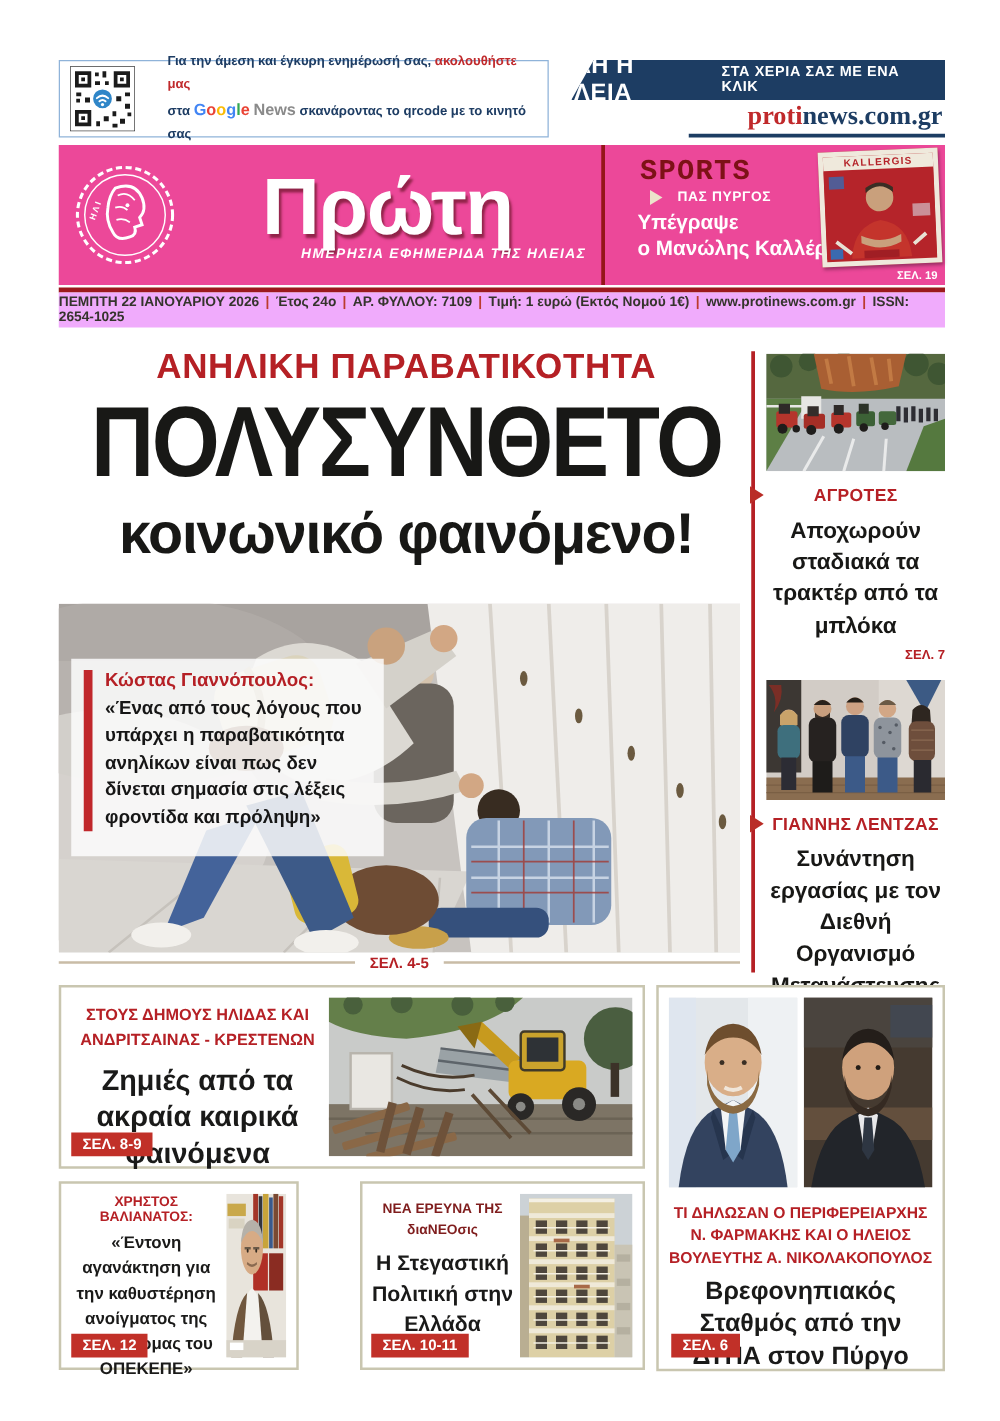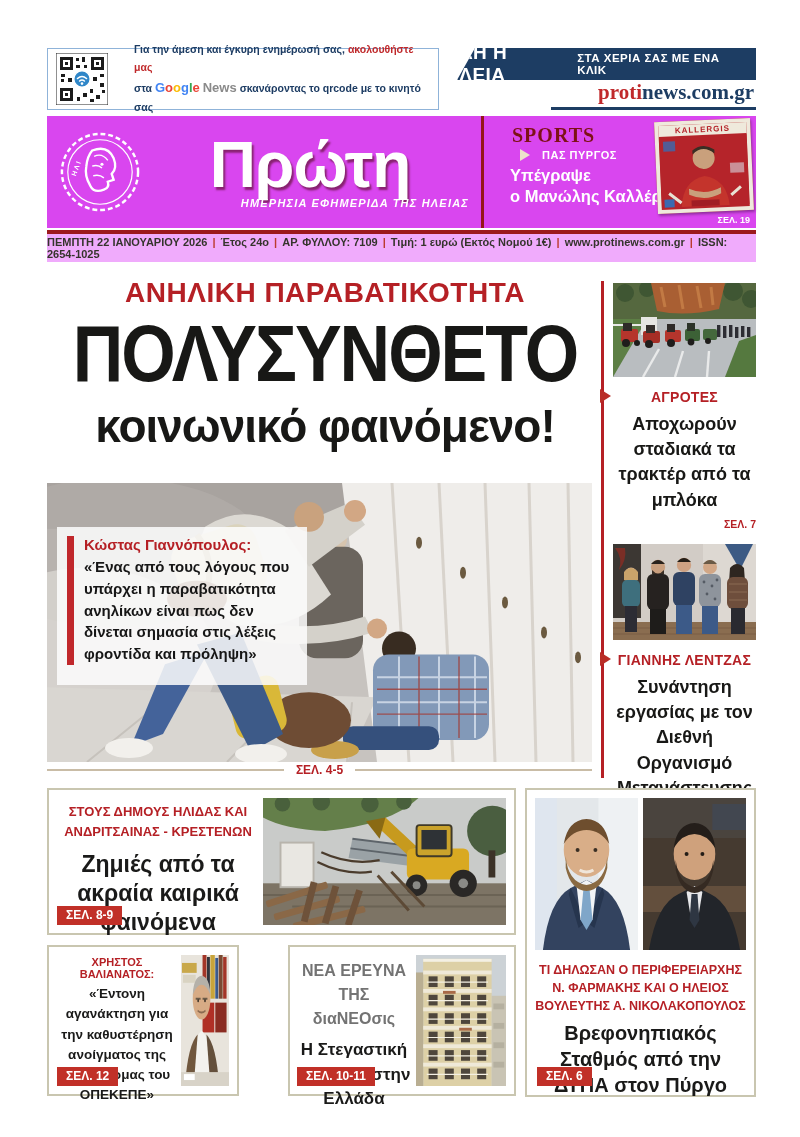--- a/index.html
+++ b/index.html
@@ -17,28 +17,28 @@
   .promo-band { position:absolute; top:0; right:0; left:0; height:32px; background:#1d3d63;
     clip-path:polygon(30px 0, 100% 0, 100% 100%, 12px 100%);
     display:flex; align-items:center; justify-content:flex-end; gap:7px; padding-right:8px; color:#fff; }
   .promo-title { font-size:19px; font-weight:800; letter-spacing:.5px; }
   .promo-sub { font-size:11.5px; font-weight:bold; letter-spacing:.5px; }
   .promo-site { position:absolute; bottom:5px; right:2px; font-family:"Liberation Serif", serif; font-weight:bold; font-size:21px; color:#1d3d63; }
   .promo-site .site-red { color:#c0292b; }
   .promo-underline { position:absolute; bottom:0; right:0; left:34%; height:3px; background:#1d3d63; }
 
   
-  .masthead { position:absolute; left:47px; top:116px; width:709px; height:112px; background:#d946ef; display:flex; align-items:center; }
+  .masthead { position:absolute; left:47px; top:116px; width:709px; height:112px; background:#ec4899; display:flex; align-items:center; }
   .coin { width:82px; height:82px; margin-left:12px; flex:none; }
   .brand-block { width:318px; margin-left:10px; position:relative; }
   .brand-title { font-size:64px; font-weight:800; color:#fff; line-height:.95; text-align:center; letter-spacing:-1px; text-shadow:2px 3px 2px rgba(70,5,8,.55); }
   .brand-sub { font-size:11px; font-weight:bold; color:#fff; letter-spacing:1.2px; text-align:right; margin-top:2px; font-style:italic; }
   .mast-divider { width:3px; height:100%; background:#951519; margin:0 8px 0 12px; flex:none; }
   .sports { position:relative; flex:1; height:100%; padding:8px 4px 4px 4px; }
-  .sports-label { font-size:20px; font-weight:800; color:#7d1116; letter-spacing:1px; margin-left:16px; font-family:Liberation Serif, serif; }
+  .sports-label { font-size:23px; font-weight:800; color:#7d1116; letter-spacing:1px; margin-left:16px; font-family:Liberation Mono, monospace; }
   .sports-kickrow { display:flex; align-items:flex-end; gap:6px; margin-top:2px;padding-left:24px; }
   .tri-cream { width:0; height:0; border:6px solid transparent; border-left:10px solid #ece3cb; flex:none; }
   .sports-kicker { font-size:11px; font-weight:bold; color:#fff; letter-spacing:.5px; }
   .sports-head { color:#fff; font-weight:800; font-size:16.5px; line-height:1.3; margin:4px 0 0 14px; }
   .sports-card { position:absolute; right:4px; top:4px; width:96px; height:92px; transform:rotate(-2.5deg);
     background:#b5242a; border:4px solid #efe9dc; box-shadow:1px 2px 3px rgba(0,0,0,.35); }
   .card-top { background:#efe9dc; text-align:center; font-size:8px; font-weight:800; color:#b5242a; letter-spacing:1px; padding:1px 0; }
   .sports-page { position:absolute; right:6px; bottom:3px; color:#fff; font-size:9px; font-weight:800; }
 
   
@@ -93,21 +93,21 @@
   .box-val { left:47px; top:945px; width:192px; height:151px; display:flex; }
   .bv-text { width:130px; padding:9px 2px 8px 8px; text-align:center; position:relative; }
   .bv-kicker { font-size:11px; font-weight:bold; color:#b52025; }
   .bv-head { font-size:13.5px; font-weight:800; color:#1a1a19; line-height:1.5; margin-top:4px; }
   .bv-badge { position:absolute; left:8px; bottom:8px; }
   .bv-photo { flex:1; margin:8px 8px 8px 2px; }
   .bv-photo svg { width:100%; height:100%; display:block; }
 
   .box-dia { left:288px; top:945px; width:228px; height:151px; display:flex; }
   .di-text { width:124px; padding:12px 2px 8px 6px; text-align:center; position:relative; }
-  .di-kicker { font-size:16px; font-weight:bold; color:#737373; line-height:1.5; }
+  .di-kicker { font-size:11px; font-weight:bold; color:#7f1d1d; line-height:1.5; }
   .di-head { font-size:17px; font-weight:800; color:#1a1a19; line-height:1.45; margin-top:7px; }
   .di-badge { position:absolute; left:7px; bottom:8px; }
   .di-photo { flex:1; margin:8px 8px 8px 2px; }
   .di-photo svg { width:100%; height:100%; display:block; }
 </style>
 </head>
 <body>
 
 <div class="page">
 

